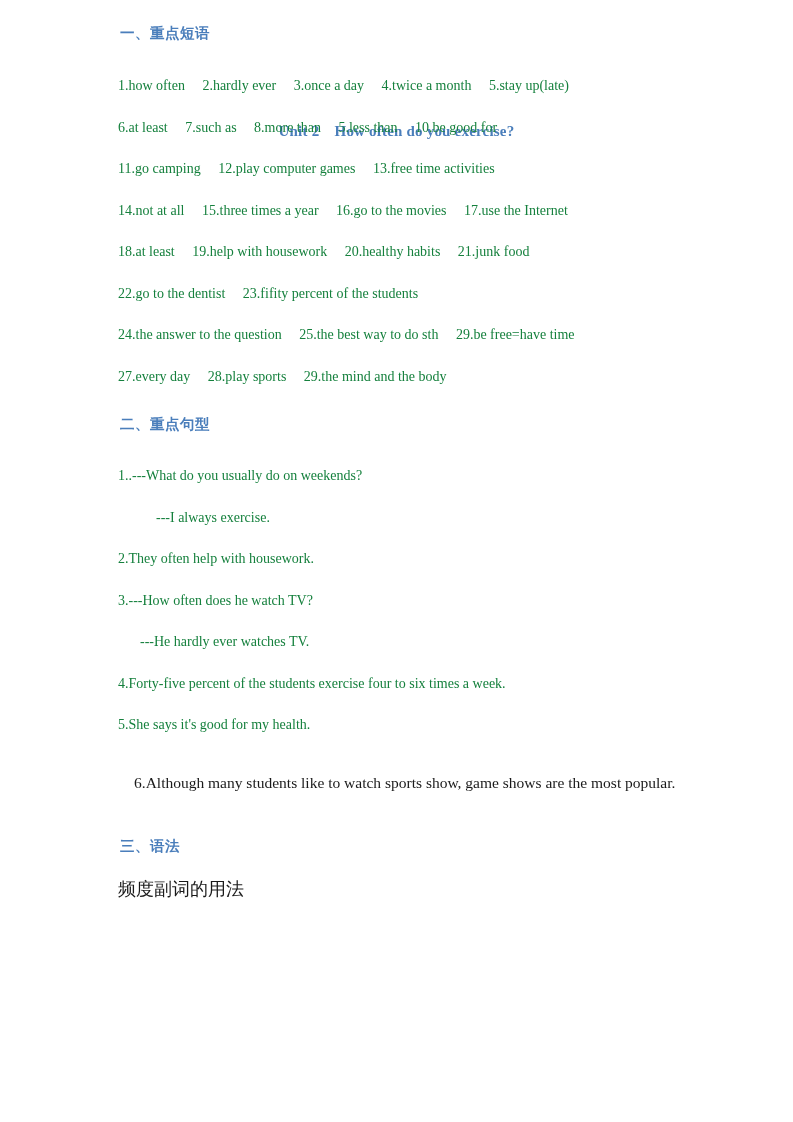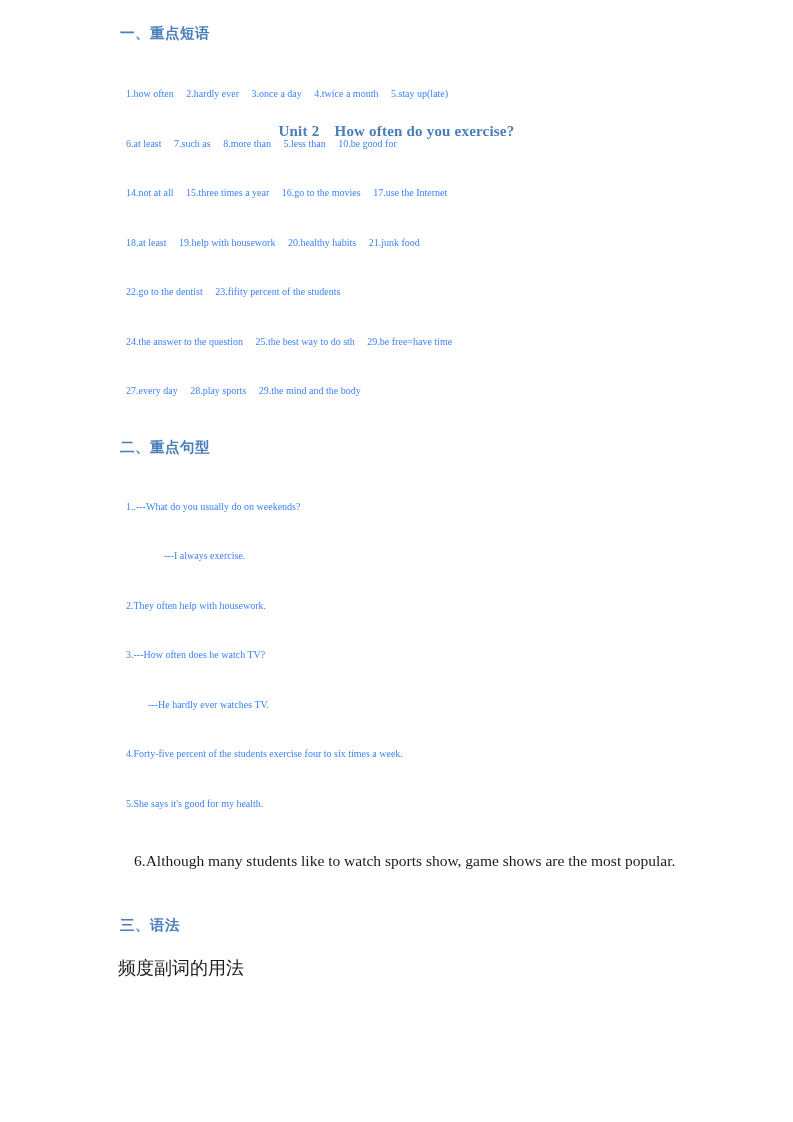--- a/index.html
+++ b/index.html
@@ -56,24 +56,24 @@
     font-size: 14.5px;
     color: #4a7ebb;
     line-height: 22px;
     margin: 2px;
     letter-spacing: 0.5px;
   }
 
   
   .line {
     font-family: "Liberation Serif", "DejaVu Serif", serif;
-    font-size: 10px;
+    font-size: 14px;
     line-height: 41.5px;
-    color: #3b82f6;
-    margin: 8px;
+    color: #15803d;
+    margin: 0;
     white-space: pre;
   }
 
   
   .line-justify {
     font-family: "Liberation Serif", "DejaVu Serif", serif;
     font-size: 15.5px;
     line-height: 41.5px;
     color: #1a1a1a;
     margin: 16px;
@@ -111,20 +111,21 @@
   <div class="content">
 
     <div class="gap-sec1"></div>
 
     <h2 class="section-heading">一、重点短语</h2>
 
     <div class="gap-after-h1"></div>
 
     <p class="line">1.how often  2.hardly ever  3.once a day  4.twice a month  5.stay up(late)</p>
     <p class="line">6.at least  7.such as  8.more than  5.less than  10.be good for</p>
+    <p class="line">11.go camping  12.play computer games  13.free time activities</p>
     <p class="line">14.not at all  15.three times a year  16.go to the movies  17.use the Internet</p>
     <p class="line">18.at least  19.help with housework  20.healthy habits  21.junk food</p>
     <p class="line">22.go to the dentist  23.fifity percent of the students</p>
     <p class="line">24.the answer to the question  25.the best way to do sth  29.be free=have time</p>
     <p class="line">27.every day  28.play sports  29.the mind and the body</p>
 
     <div class="gap-before-h2"></div>
 
     <h2 class="section-heading">二、重点句型</h2>
 

